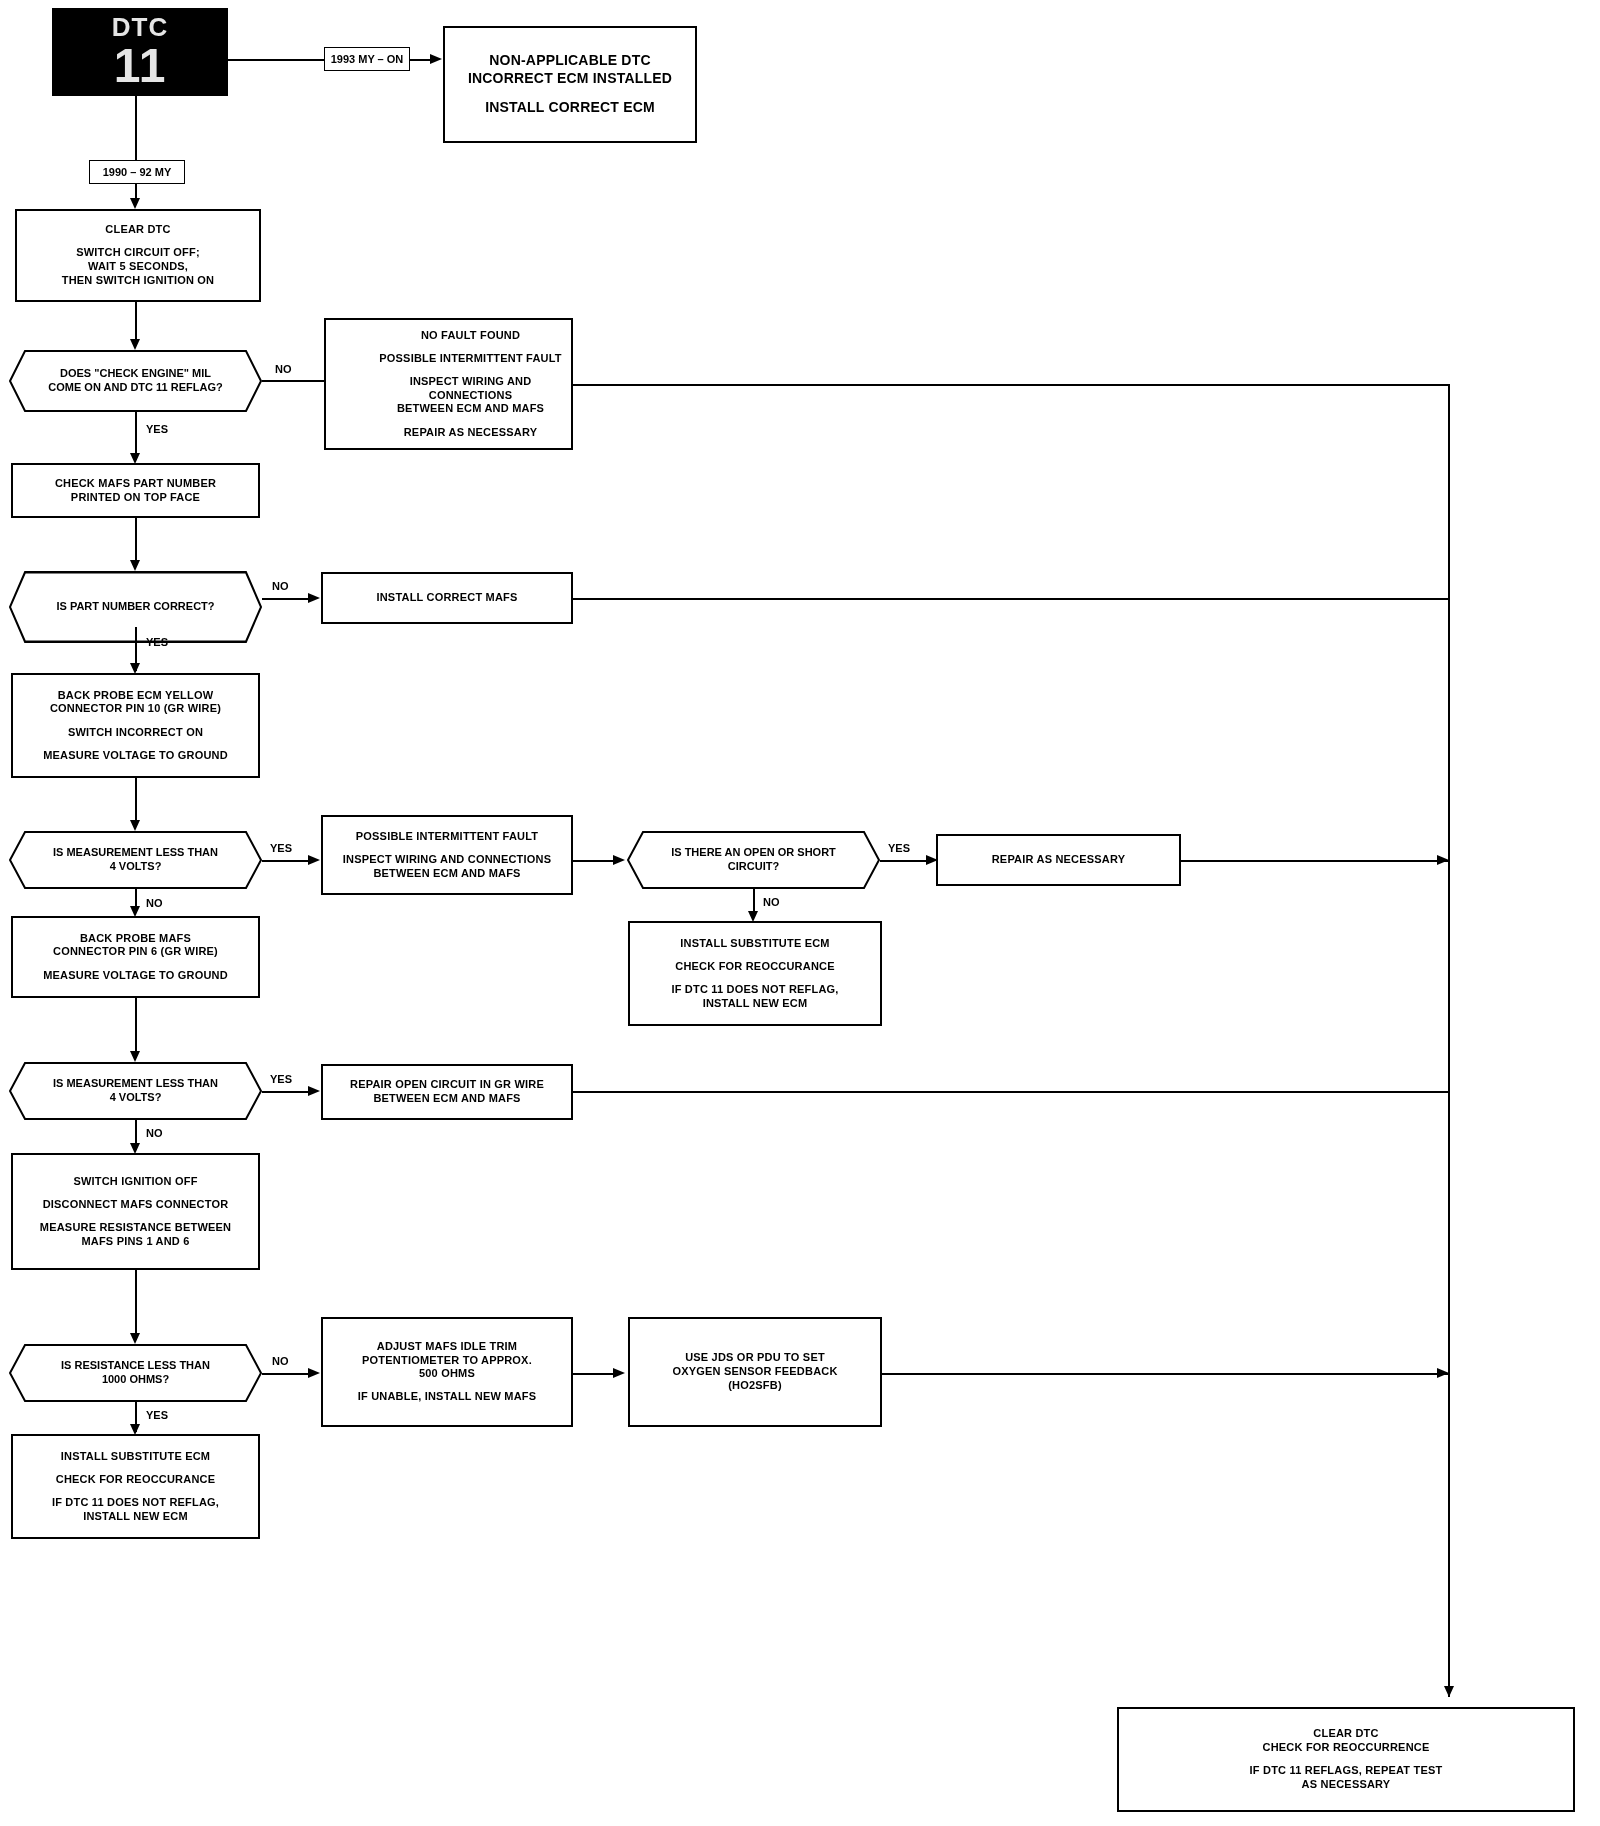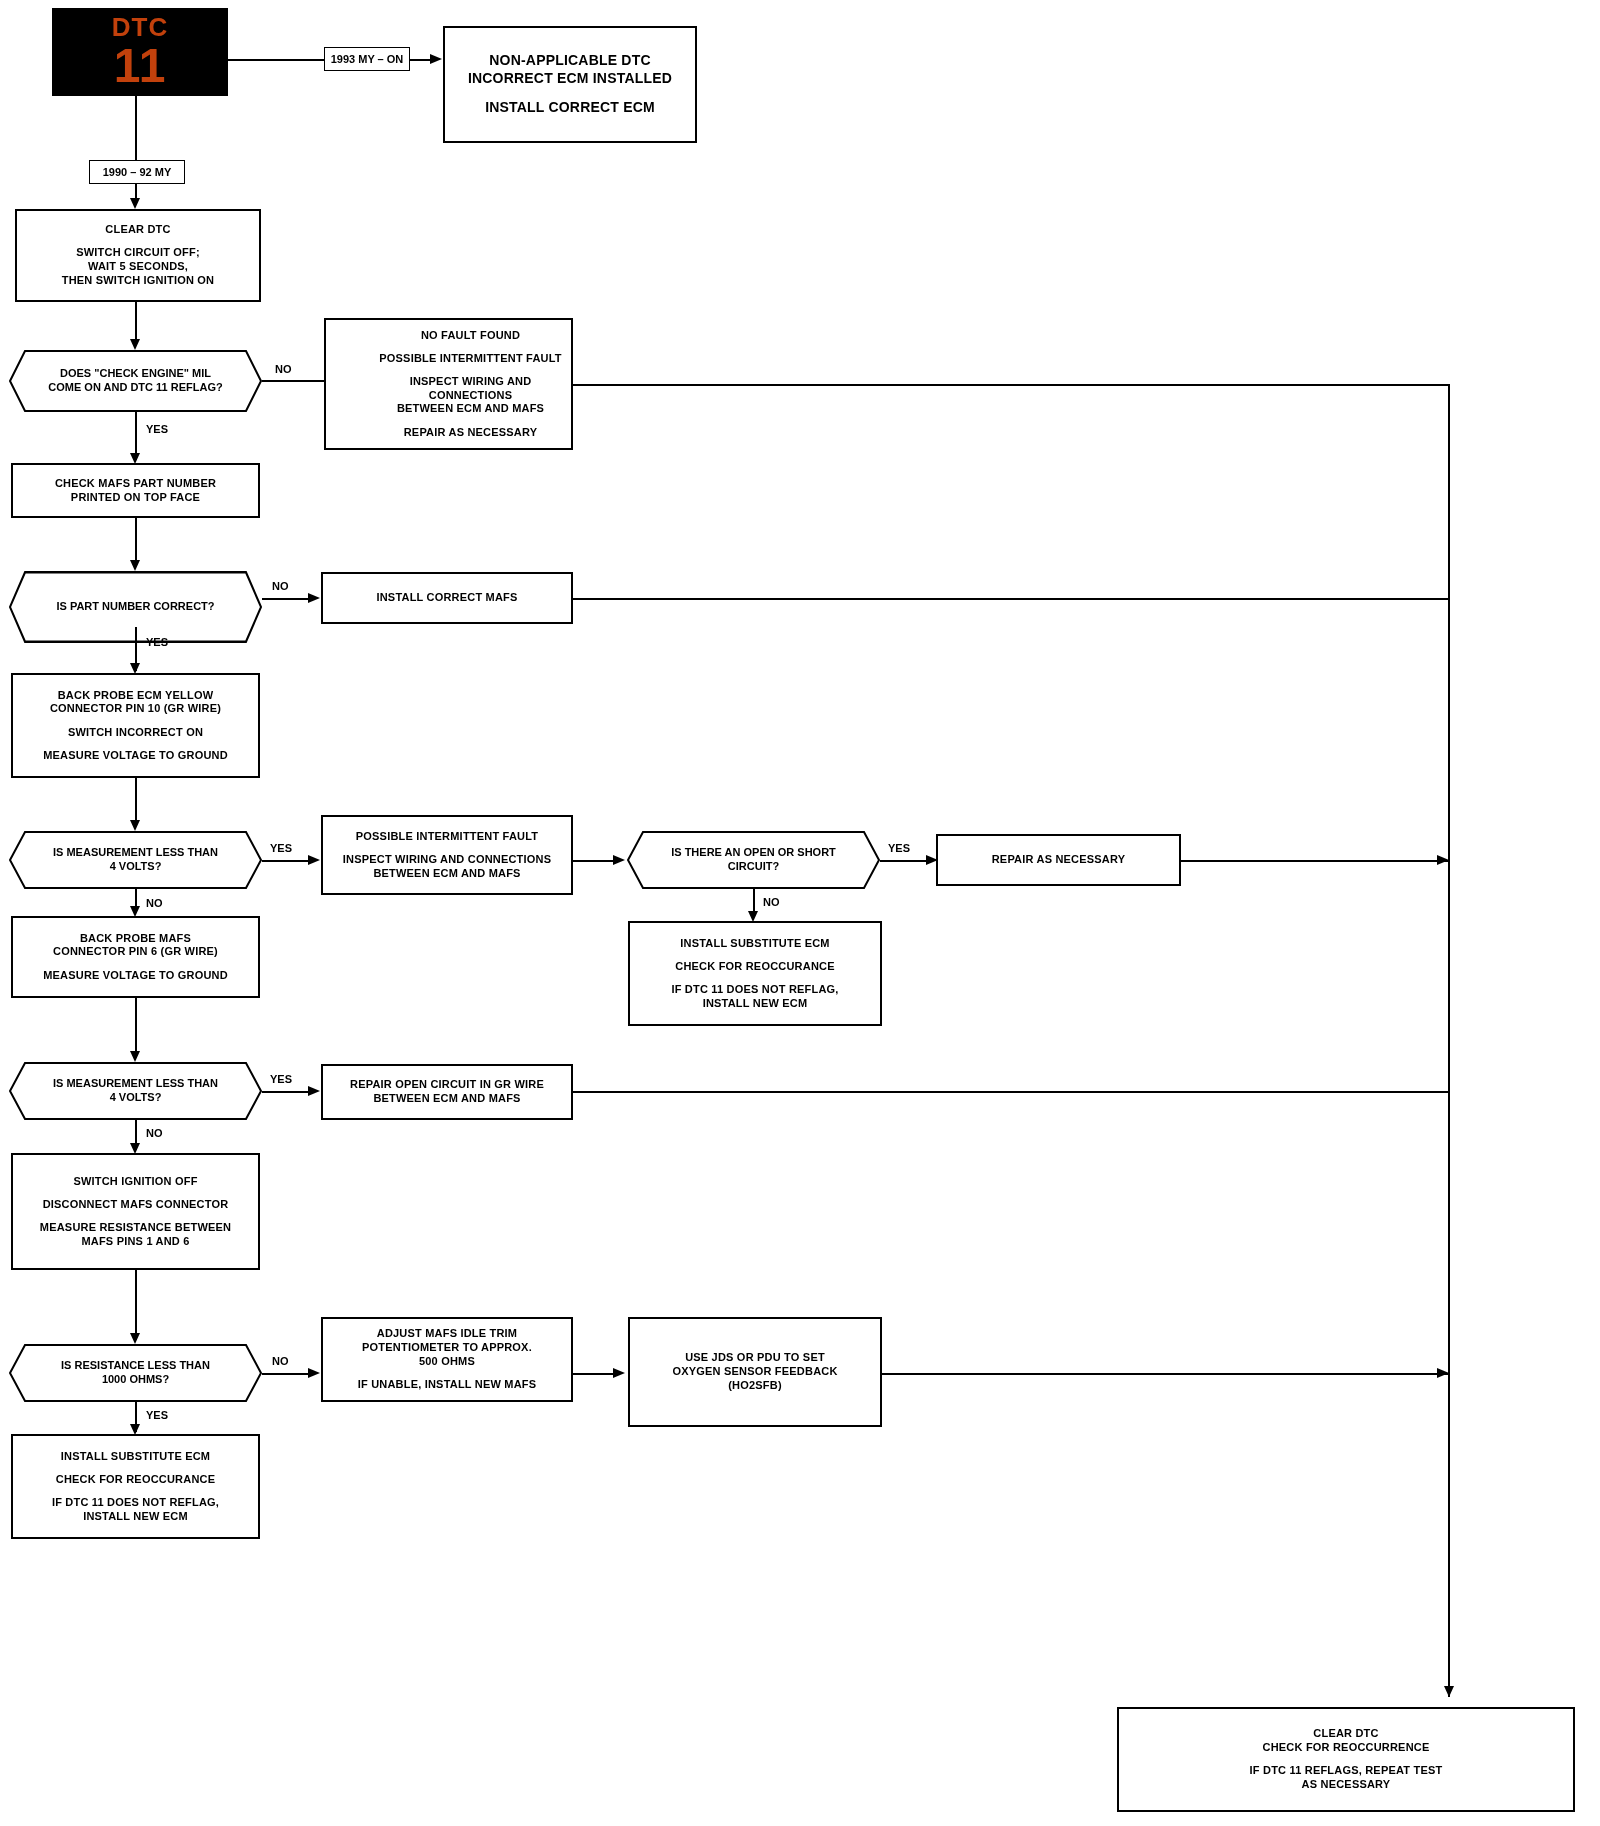--- a/index.html
+++ b/index.html
@@ -53,21 +53,21 @@
     align-items: center;
     justify-content: center;
     text-align: center;
     font-weight: bold;
     color: #000;
     line-height: 1.25;
   }
   .dtcbadge {
     position: absolute;
     background: #000;
-    color: #c2410c;
+    color: #e5e5e5;
     display: flex;
     flex-direction: column;
     align-items: center;
     justify-content: center;
     font-weight: bold;
     line-height: 1.0;
   }
   .dtcbadge .dtc-top { font-size: 26px; letter-spacing: 1px; }
   .dtcbadge .dtc-num { font-size: 48px; letter-spacing: 1px; margin-top: 2px;}
 
@@ -343,21 +343,21 @@
     <div class="hextext" style="font-size:11px;">
       <div class="para">IS RESISTANCE LESS THAN</div>
       <div class="para">1000 OHMS?</div>
     </div>
   </div>
 
   <div class="ln lnh" style="left:262px; top:1373px; width:48px;"></div>
   <div class="arrow-right" style="left:308px; top:1367.5px;"></div>
   <div class="edge-label" style="left:272px; top:1355px;">NO</div>
 
-  <div class="node rect" style="left:321px; top:1317px; width:252px; height:85px; font-size:11px;">
+  <div class="node rect" style="left:321px; top:1317px; width:252px; height:110px; font-size:11px;">
     <div class="para">ADJUST MAFS IDLE TRIM</div>
     <div class="para">POTENTIOMETER TO APPROX.</div>
     <div class="para">500 OHMS</div>
     <div class="gap"></div>
     <div class="para">IF UNABLE, INSTALL NEW MAFS</div>
   </div>
 
   <div class="ln lnh" style="left:573px; top:1373px; width:44px;"></div>
   <div class="arrow-right" style="left:613px; top:1367.5px;"></div>
 

